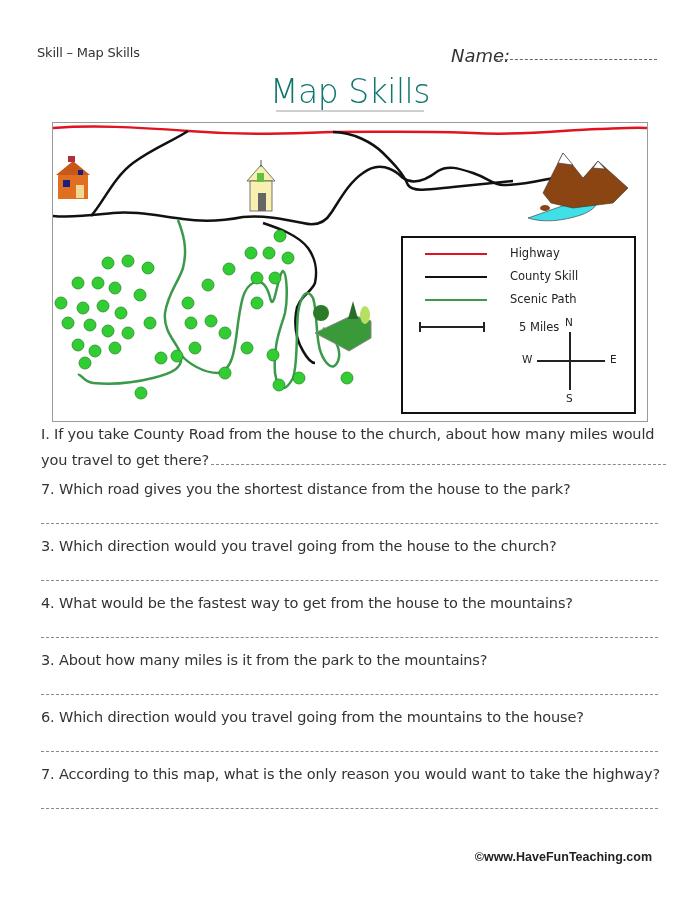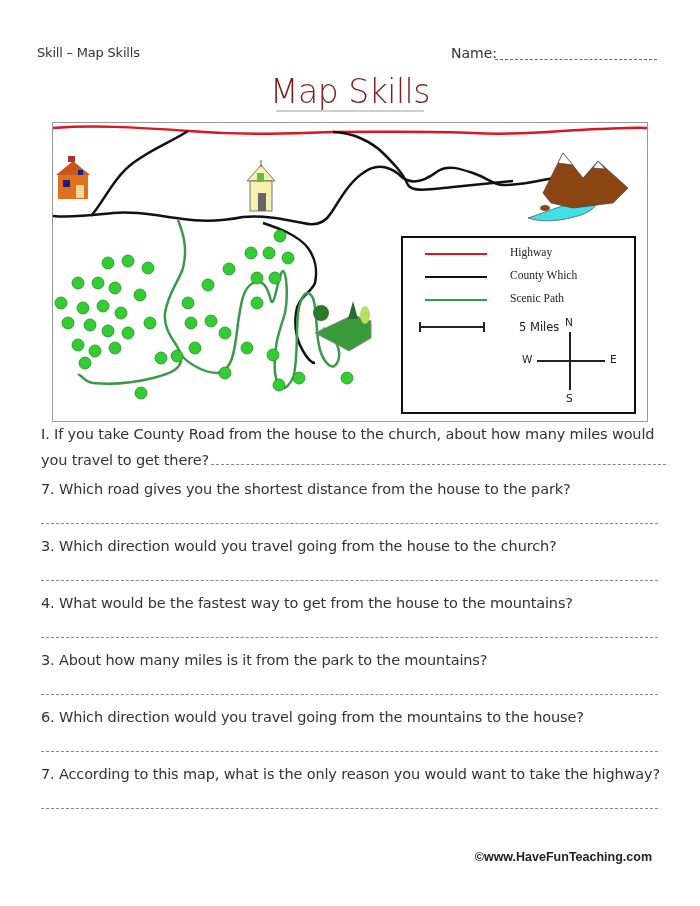--- a/index.html
+++ b/index.html
@@ -1,27 +1,27 @@
 <!DOCTYPE html>
 <html><head>
 <meta charset="utf-8">
 <style>
   html, body { margin: 0; padding: 0; background: #ffffff; }
   body { width: 700px; height: 906px; position: relative; overflow: hidden; font-family: "DejaVu Sans", sans-serif; color: #2a2a2a; }
   .hdr-skill { position: absolute; left: 37px; top: 45px; font-size: 13px; color: #333; letter-spacing: -0.2px; }
-  .hdr-name { position: absolute; left: 451px; top: 45px; font-size: 14px; color: #333; }
+  .hdr-name { position: absolute; left: 451px; top: 45px; font-size: 18px; color: #333; font-style: italic; }
   .hdr-name-line { position: absolute; left: 495px; top: 59px; width: 162px; border-bottom: 1px dashed #666; height: 0; }
-  .title { position: absolute; left: 0; width: 700px; top: 72px; text-align: center; font-size: 33px; font-weight: 300; color: #7f1d1d; letter-spacing: -0.5px; }
+  .title { position: absolute; left: 0; width: 700px; top: 72px; text-align: center; font-size: 33px; font-weight: 300; color: #0f766e; letter-spacing: -0.5px; }
   .title-underline { position: absolute; left: 276px; top: 110px; width: 148px; height: 2px; background: #cfcfcf; }
   .map { position: absolute; left: 52px; top: 122px; width: 596px; height: 300px; border: 1px solid #9a9a9a; box-sizing: border-box; background: #fff; overflow: hidden; }
   .map svg { position: absolute; left: 0; top: 0; }
   .legend { position: absolute; left: 348px; top: 113px; width: 235px; height: 178px; border: 2px solid #111; box-sizing: border-box; background: #fff; }
   .legend-row { position: absolute; left: 22px; height: 16px; }
   .legend-swatch { position: absolute; left: 0; top: 7px; width: 62px; height: 2px; }
-  .legend-label { position: absolute; left: 85px; top: 0; font-size: 11.5px; color: #222; white-space: nowrap; font-family: Liberation Serif, serif; }
+  .legend-label { position: absolute; left: 85px; top: 0; font-size: 11.5px; color: #222; white-space: nowrap; }
   .scale { position: absolute; left: 16px; top: 84px; width: 68px; height: 10px; }
   .scale-bar { position: absolute; left: 0; top: 4px; width: 66px; height: 2px; background: #222; }
   .scale-tick-l { position: absolute; left: 0; top: 0; width: 2px; height: 10px; background: #222; }
   .scale-tick-r { position: absolute; left: 64px; top: 0; width: 2px; height: 10px; background: #222; }
   .scale-label { position: absolute; left: 88px; top: 82px; font-size: 11.5px; color: #222; margin-left: 28px; }
   .compass { position: absolute; left: 119px; top: 78px; width: 100px; height: 90px; }
   .c-n, .c-s, .c-w, .c-e { position: absolute; font-size: 10.5px; color: #222; }
   .c-n { left: 43px; top: 0; }
   .c-s { left: 44px; top: 76px; }
   .c-w { left: 0; top: 37px; }
@@ -135,21 +135,21 @@
     </g>
   </svg>
 
   <div class="legend">
     <div class="legend-row" style="top:8px">
       <div class="legend-swatch" style="background:#e0141e"></div>
       <div class="legend-label">Highway</div>
     </div>
     <div class="legend-row" style="top:31px">
       <div class="legend-swatch" style="background:#111111"></div>
-      <div class="legend-label">County Which</div>
+      <div class="legend-label">County Skill</div>
     </div>
     <div class="legend-row" style="top:54px">
       <div class="legend-swatch" style="background:#3a9a4a"></div>
       <div class="legend-label">Scenic Path</div>
     </div>
     <div class="scale">
       <div class="scale-tick-l"></div>
       <div class="scale-bar"></div>
       <div class="scale-tick-r"></div>
     </div>

